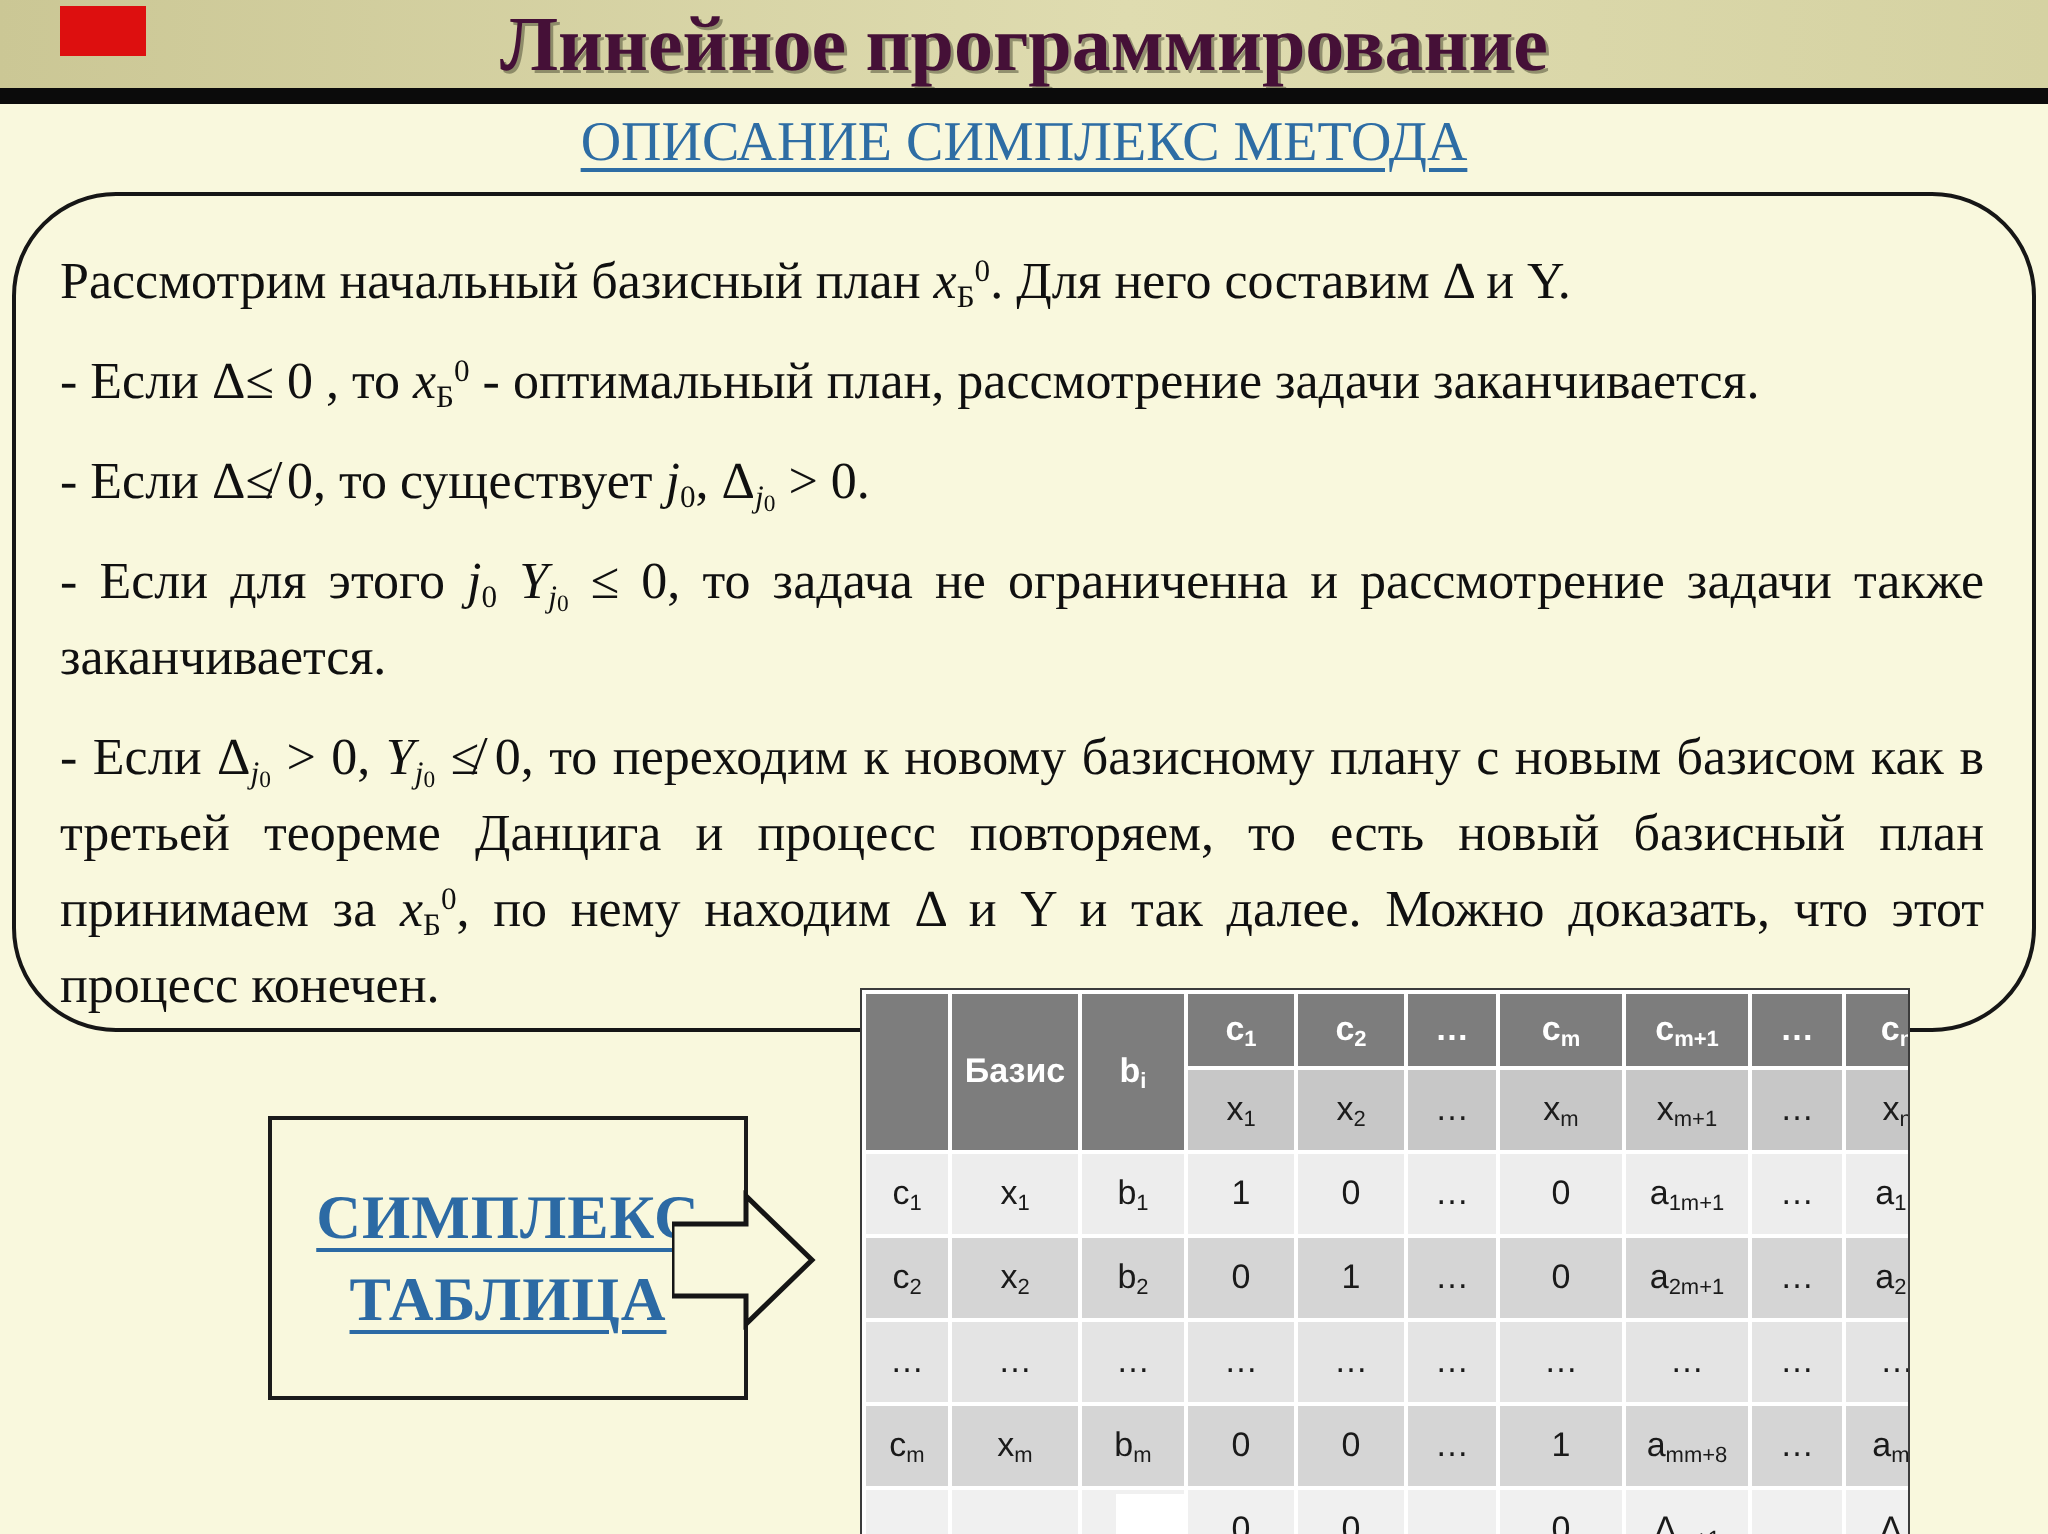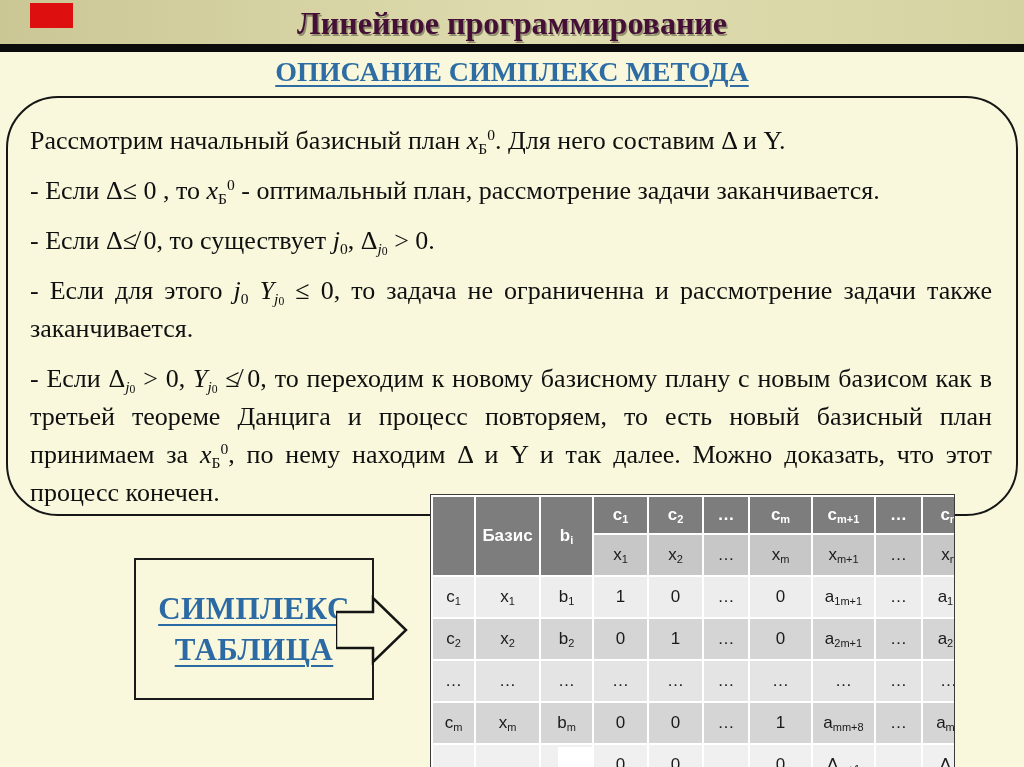--- a/index.html
+++ b/index.html
@@ -13,32 +13,32 @@
     position:absolute; left:0; top:0; width:1024px; height:44px;
     background:linear-gradient(90deg,#cbc795 0%,#dfdcb0 55%,#d5d2a2 100%);
   }
   .red-block{
     position:absolute; left:30px; top:3px; width:43px; height:25px;
     background:var(--c-accent_red,#dd0f0f);
   }
   .title{
     position:absolute; left:0; top:0; width:1024px; height:44px;
     line-height:46px; text-align:center;
-    font-size:32px; font-weight:bold;
+    font-size:39px; font-weight:bold;
     color:var(--c-title_text,#451037);
     text-shadow:1.5px 1.5px 0 rgba(55,55,35,0.45);
   }
   .black-bar{
     position:absolute; left:0; top:44px; width:1024px; height:8px;
     background:#0b0b0b;
   }
   
   .subtitle{
     position:absolute; left:0; top:56px; width:1024px; height:38px;
-    text-align:center; font-size:28px; font-weight:bold;
+    text-align:center; font-size:28px; font-weight:normal;
     color:var(--c-subtitle_text,#2e6da4);
     text-decoration:underline; text-decoration-thickness:2px; text-underline-offset:4px;
   }
   
   .desc-box{
     position:absolute; left:6px; top:96px; width:1012px; height:420px;
     border:2px solid #161616; border-radius:52px;
     box-sizing:border-box;
   }
   .desc-text{

